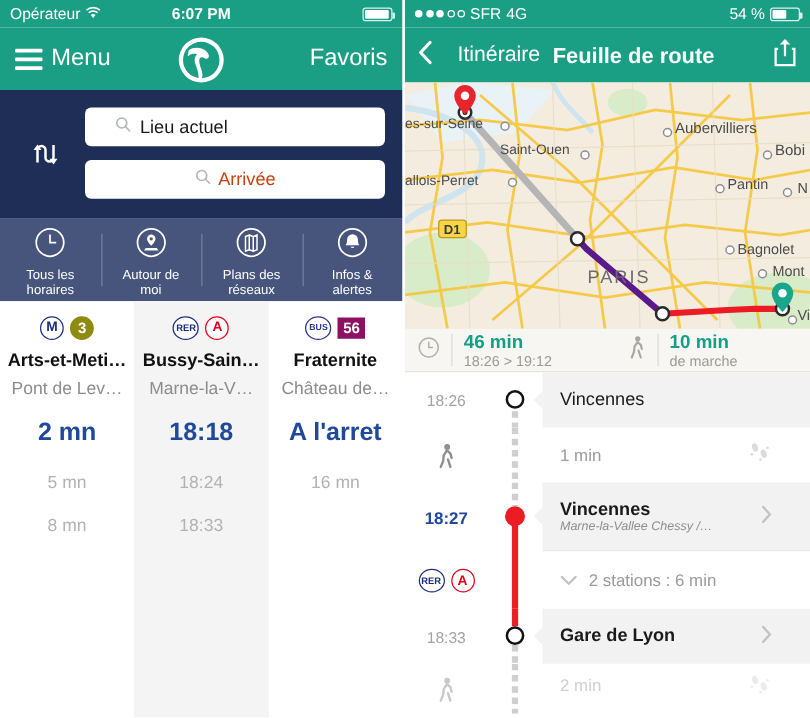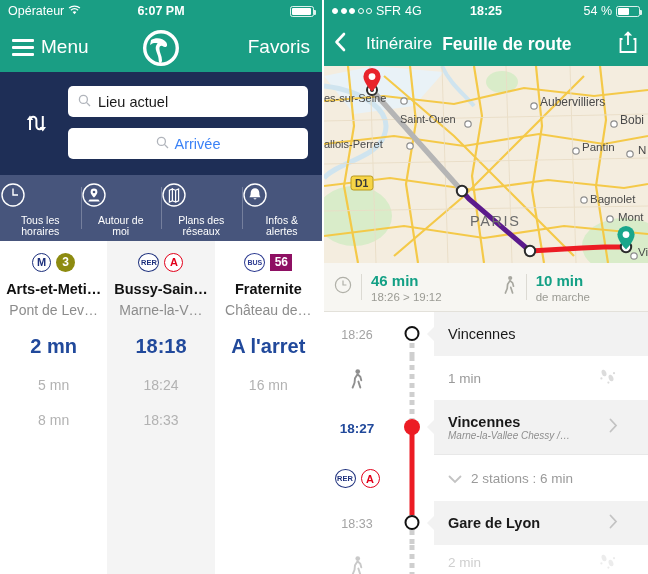--- a/index.html
+++ b/index.html
@@ -48,36 +48,36 @@
   .hamburger i { display: block; height: 3px; background: #fff; border-radius: 1px; }
   .logo-wrap { position: absolute; left: 50%; transform: translateX(-50%); top: 5px; }
   .favoris { font-size: 19px; }
 
   
   .searchpanel { background: #1e2e56; padding: 14px 14px 16px 14px; display: flex; gap: 10px; }
   .swap-icon { width: 44px; display: flex; align-items: center; justify-content: center; flex: 0 0 44px; }
   .fields { flex: 1; display: flex; flex-direction: column; gap: 11px; }
   .field {
     height: 31px; background: #fff; border-radius: 5px;
-    display: flex; align-items: center; gap: 7px; padding: 0 10px; font-size: 14.5px;
+    display: flex; align-items: center; gap: 7px; padding: 0 24px; font-size: 14.5px;
   }
   .field.empty { justify-content: center; gap: 6px; }
   .field .val { color: #1a1a1a; }
-  .field .ph { color: #3b82f6; }
+  .field .ph { color: #c2410c; }
   .btnrow { display: flex; gap: 11px; margin-top: 2px; }
   .oBtn {
     flex: 1; height: 31px; border: 1px solid #8a93ab; border-radius: 5px;
     color: #fff; font-size: 14.5px; display: flex; align-items: center; justify-content: center;
     background: transparent;
   }
 
   
   .tabbar { background: #47557c; display: flex; height: 66px; }
   .tab {
-    flex: 1; display: flex; flex-direction: column; 
+    flex: 1; display: flex; flex-direction: column; align-items: center;
     justify-content: center; gap: 3px; color: #fff; position: relative; padding-top: 3px;
   }
   .tab + .tab::before {
     content: ""; position: absolute; left: 0; top: 12px; bottom: 12px;
     width: 1px; background: rgba(255,255,255,.25);
   }
   .tab .lbl { font-size: 10.5px; line-height: 11.5px; text-align: center; }
 
   
   .cards { display: flex; height: 100%; background:#fff; }
@@ -119,21 +119,21 @@
     padding: 0 10px; color: #fff; gap: 6px;
   }
   .back-link { display: flex; align-items: center; gap: 20px; font-size: 17px; }
   .rt-title { font-size: 17.5px; font-weight: bold; margin-left: 4px; }
   .share-btn { margin-left: auto; }
 
   .map { height: 197px; position: relative; background: #f3eddd; overflow: hidden; }
   .map svg { position: absolute; inset: 0; }
 
   .summary {
-    height: 49px; background: #f7f6f2; display: flex; align-items: center;
+    height: 35px; background: #f7f6f2; display: flex; align-items: center;
     border-bottom: 1px solid #e3e1da;
   }
   .sum-cell { display: flex; align-items: center; gap: 9px; padding: 0 10px; }
   .sum-cell.second { margin-left: 40px; }
   .sum-div { width: 1px; height: 26px; background: #dcdad3; }
   .sum-big { font-size: 15px; font-weight: bold; color: #13a085; }
   .sum-sub { font-size: 11.5px; color: #9b9b94; margin-top: 2px; }
 
   .steps { position: relative; height: 100%; background: #fff; }
   .step-row { display: flex; min-height: 40px; position: relative; }
@@ -334,21 +334,20 @@
         <span class="dots-sig">
             <span class="on"></span>
             <span class="on"></span>
             <span class="on"></span>
             <span></span>
             <span></span>
           </span>
         <span>SFR</span>
         <span>4G</span>
       </div>
-      <div class="sb-center">18:25</div>
       <div class="sb-right">
         <span>54 %</span>
         <span class="battery">
             <i style="width:54%"></i>
           </span>
       </div>
     </div>
 
     <div class="navbar-right">
       <div class="back-link">

